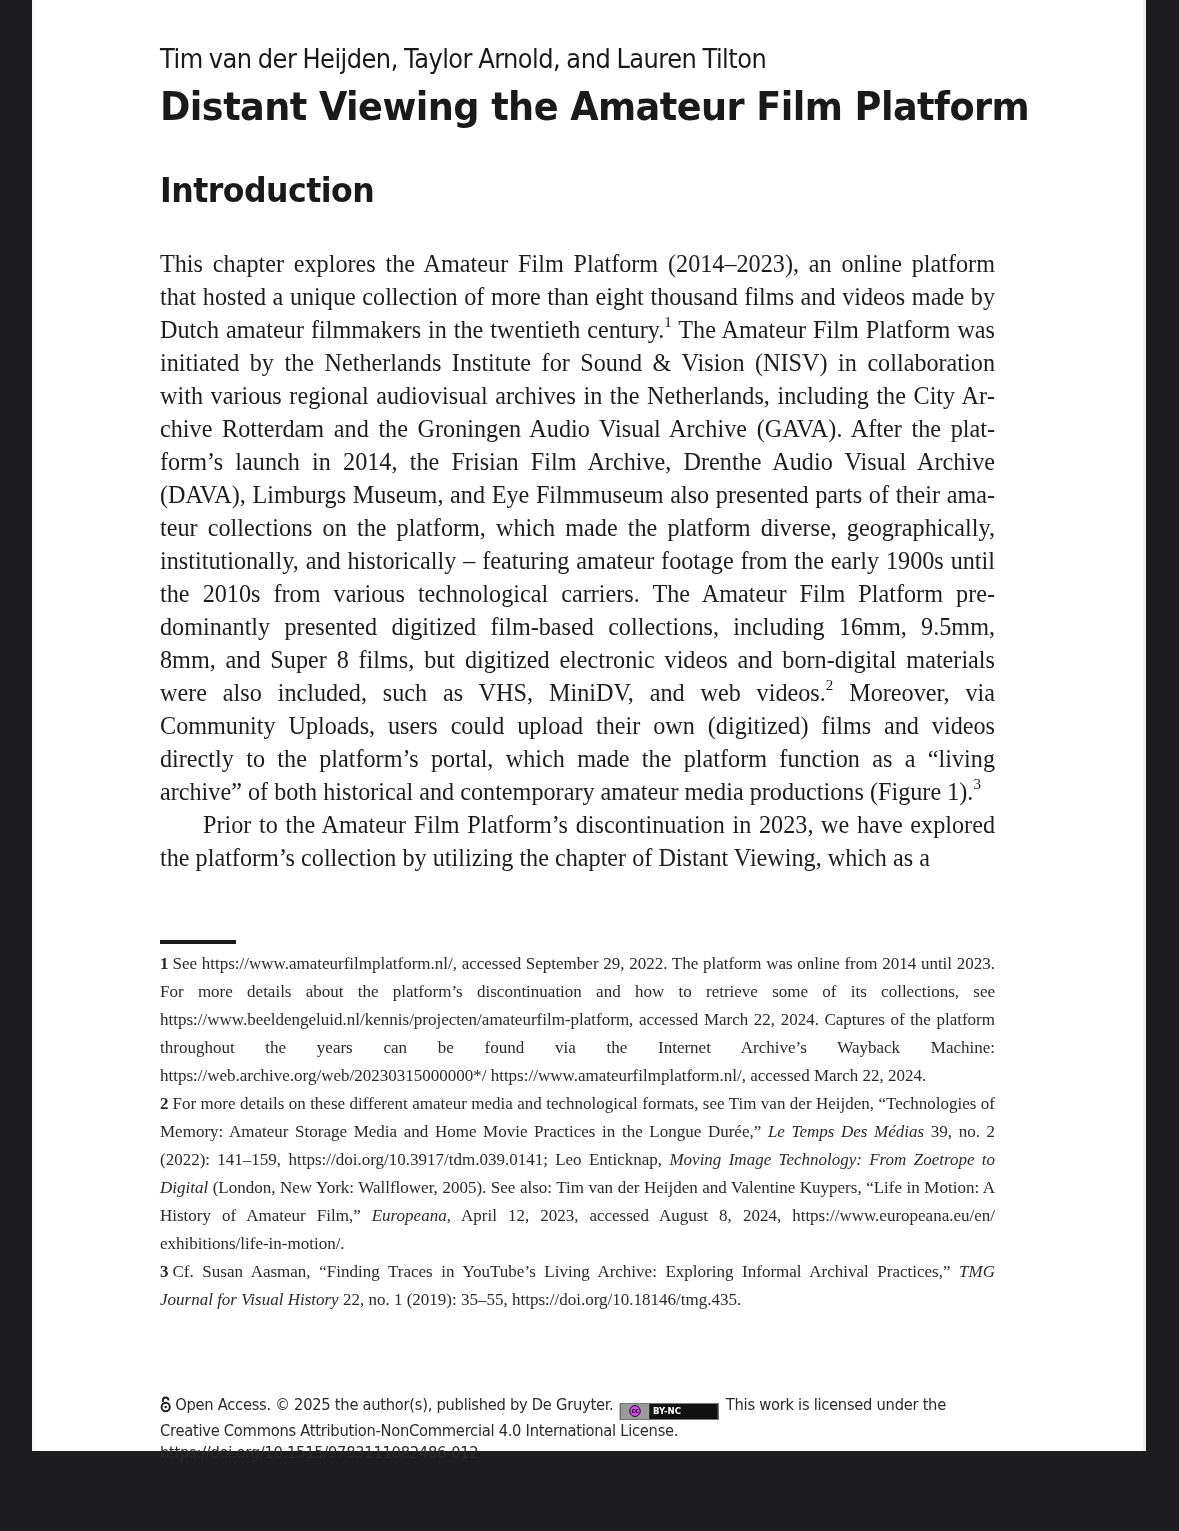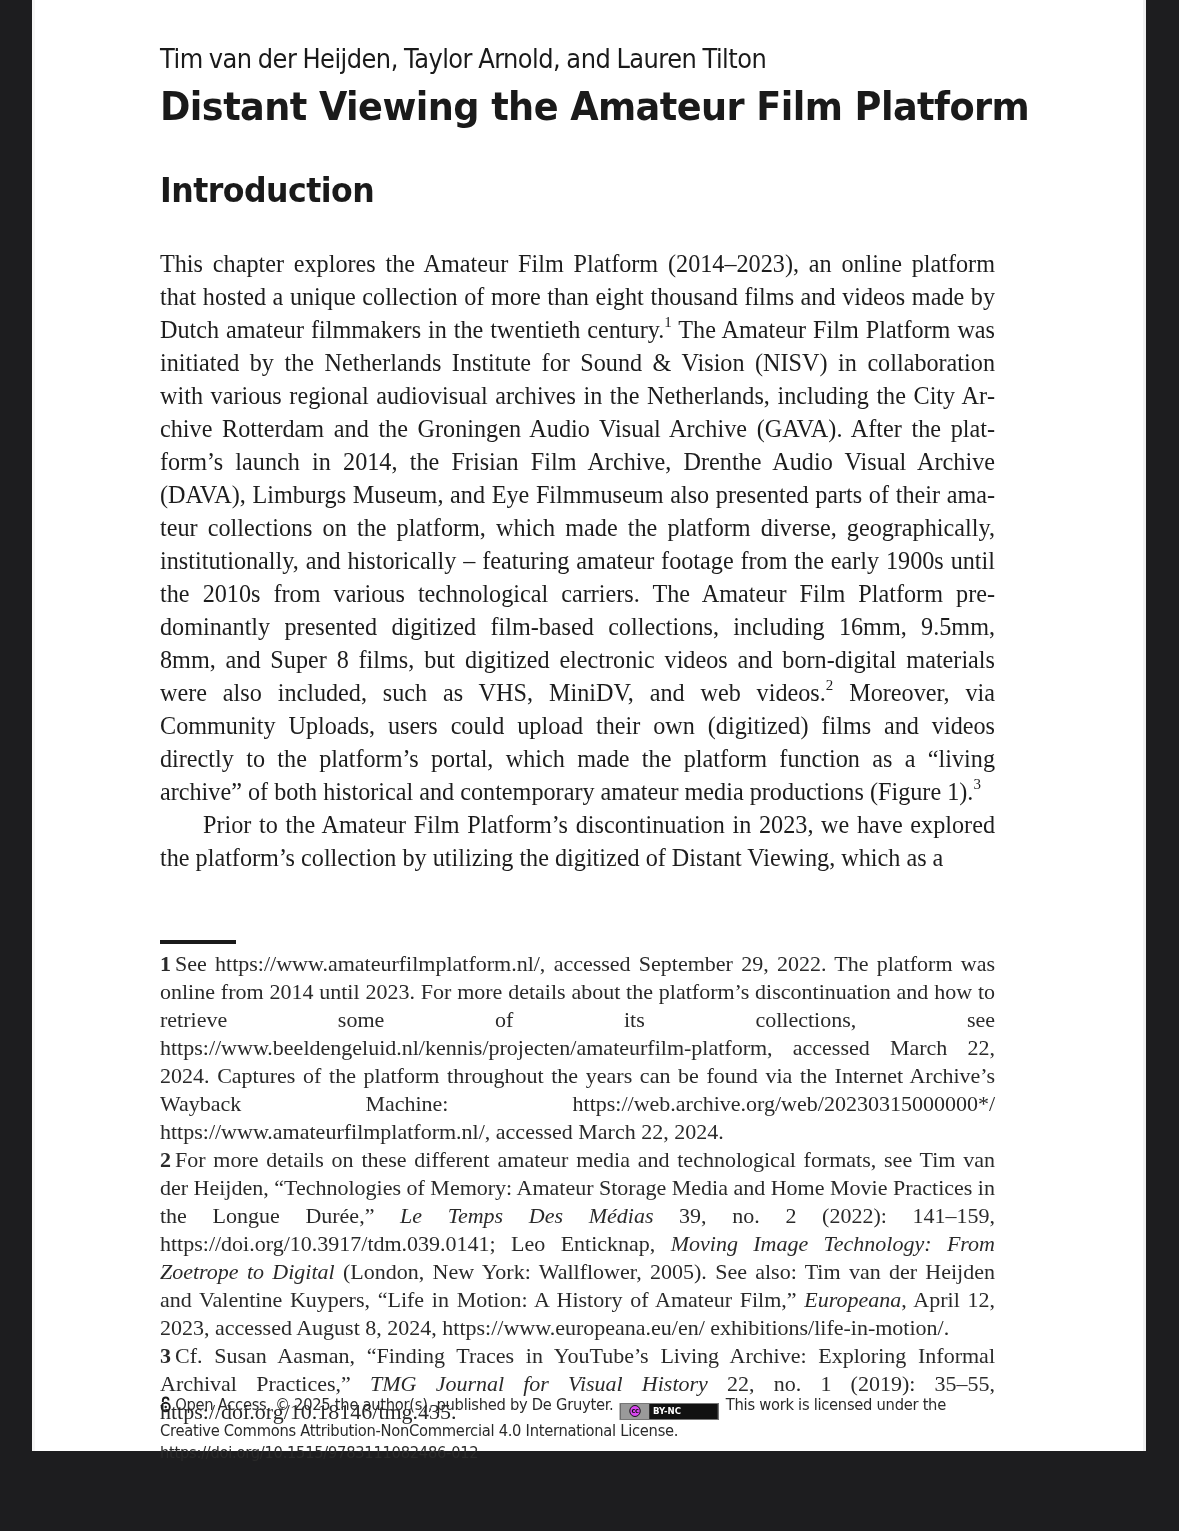--- a/index.html
+++ b/index.html
@@ -66,21 +66,21 @@
 
   .fn-rule {
     position: absolute;
     left: 128px; top: 940px;
     width: 76px; height: 4px;
     background: #1a1a1a;
   }
   .footnotes {
     top: 950px;
     font-family: "Liberation Serif", serif;
-    font-size: 22px;
+    font-size: 17px;
     line-height: 28px;
     text-align: justify;
     color: #2a2a2a;
   }
   .footnotes p { margin: 0; }
   .fn-num { font-weight: bold; margin-right: 4px; }
   .footnotes i { }
 
   .license {
     top: 1394px;
@@ -137,21 +137,21 @@
 <body>
 
 <div class="page">
 
   <div class="col authors">Tim van der Heijden, Taylor Arnold, and Lauren Tilton</div>
   <div class="col title">Distant Viewing the Amateur Film Platform</div>
   <div class="col section">Introduction</div>
 
   <div class="col body-text">
     <p><span>This chapter explores the Amateur Film Platform (2014–2023), an online platform that hosted a unique collection of more than eight thousand films and videos made by Dutch amateur filmmakers in the twentieth century.</span><sup>1</sup><span> The Amateur Film Platform was initiated by the Netherlands Institute for Sound &amp; Vision (NISV) in collaboration with various regional audiovisual archives in the Netherlands, including the City Ar­chive Rotterdam and the Groningen Audio Visual Archive (GAVA). After the plat­form’s launch in 2014, the Frisian Film Archive, Drenthe Audio Visual Archive (DAVA), Limburgs Museum, and Eye Filmmuseum also presented parts of their ama­teur collections on the platform, which made the platform diverse, geographically, institutionally, and historically – featuring amateur footage from the early 1900s until the 2010s from various technological carriers. The Amateur Film Platform pre­dominantly presented digitized film-based collections, including 16mm, 9.5mm, 8mm, and Super 8 films, but digitized electronic videos and born-digital materials were also included, such as VHS, MiniDV, and web videos.</span><sup>2</sup><span> Moreover, via Community Up­loads, users could upload their own (digitized) films and videos directly to the plat­form’s portal, which made the platform function as a “living archive” of both historical and contemporary amateur media productions (Figure 1).</span><sup>3</sup></p>
-    <p class="indent">Prior to the Amateur Film Platform’s discontinuation in 2023, we have explored the platform’s collection by utilizing the digitized of Distant Viewing, which as a</p>
+    <p class="indent">Prior to the Amateur Film Platform’s discontinuation in 2023, we have explored the platform’s collection by utilizing the chapter of Distant Viewing, which as a</p>
   </div>
 
   <div class="fn-rule"></div>
 
   <div class="col footnotes">
     <p><span class="fn-num">1</span><span>See https://www.amateurfilmplatform.nl/, accessed September 29, 2022. The platform was on­line from 2014 until 2023. For more details about the platform’s discontinuation and how to re­trieve some of its collections, see https://www.beeldengeluid.nl/kennis/projecten/amateurfilm-platform, accessed March 22, 2024. Captures of the platform throughout the years can be found via the Internet Archive’s Wayback Machine: https://web.archive.org/web/20230315000000*/ https://www.amateurfilmplatform.nl/, accessed March 22, 2024.</span></p>
     <p><span class="fn-num">2</span><span>For more details on these different amateur media and technological formats, see Tim van der Heijden, “Technologies of Memory: Amateur Storage Media and Home Movie Practices in the Longue Durée,” </span><i>Le Temps Des Médias</i><span> 39, no. 2 (2022): 141–159, https://doi.org/10.3917/tdm.039.0141; Leo Enticknap, </span><i>Moving Image Technology: From Zoetrope to Digital</i><span> (London, New York: Wall­flower, 2005). See also: Tim van der Heijden and Valentine Kuypers, “Life in Motion: A History of Amateur Film,” </span><i>Europeana</i><span>, April 12, 2023, accessed August 8, 2024, https://www.europeana.eu/en/ exhibitions/life-in-motion/.</span></p>
     <p><span class="fn-num">3</span><span>Cf. Susan Aasman, “Finding Traces in YouTube’s Living Archive: Exploring Informal Archival Practices,” </span><i>TMG Journal for Visual History</i><span> 22, no. 1 (2019): 35–55, https://doi.org/10.18146/tmg.435.</span></p>
   </div>
 

